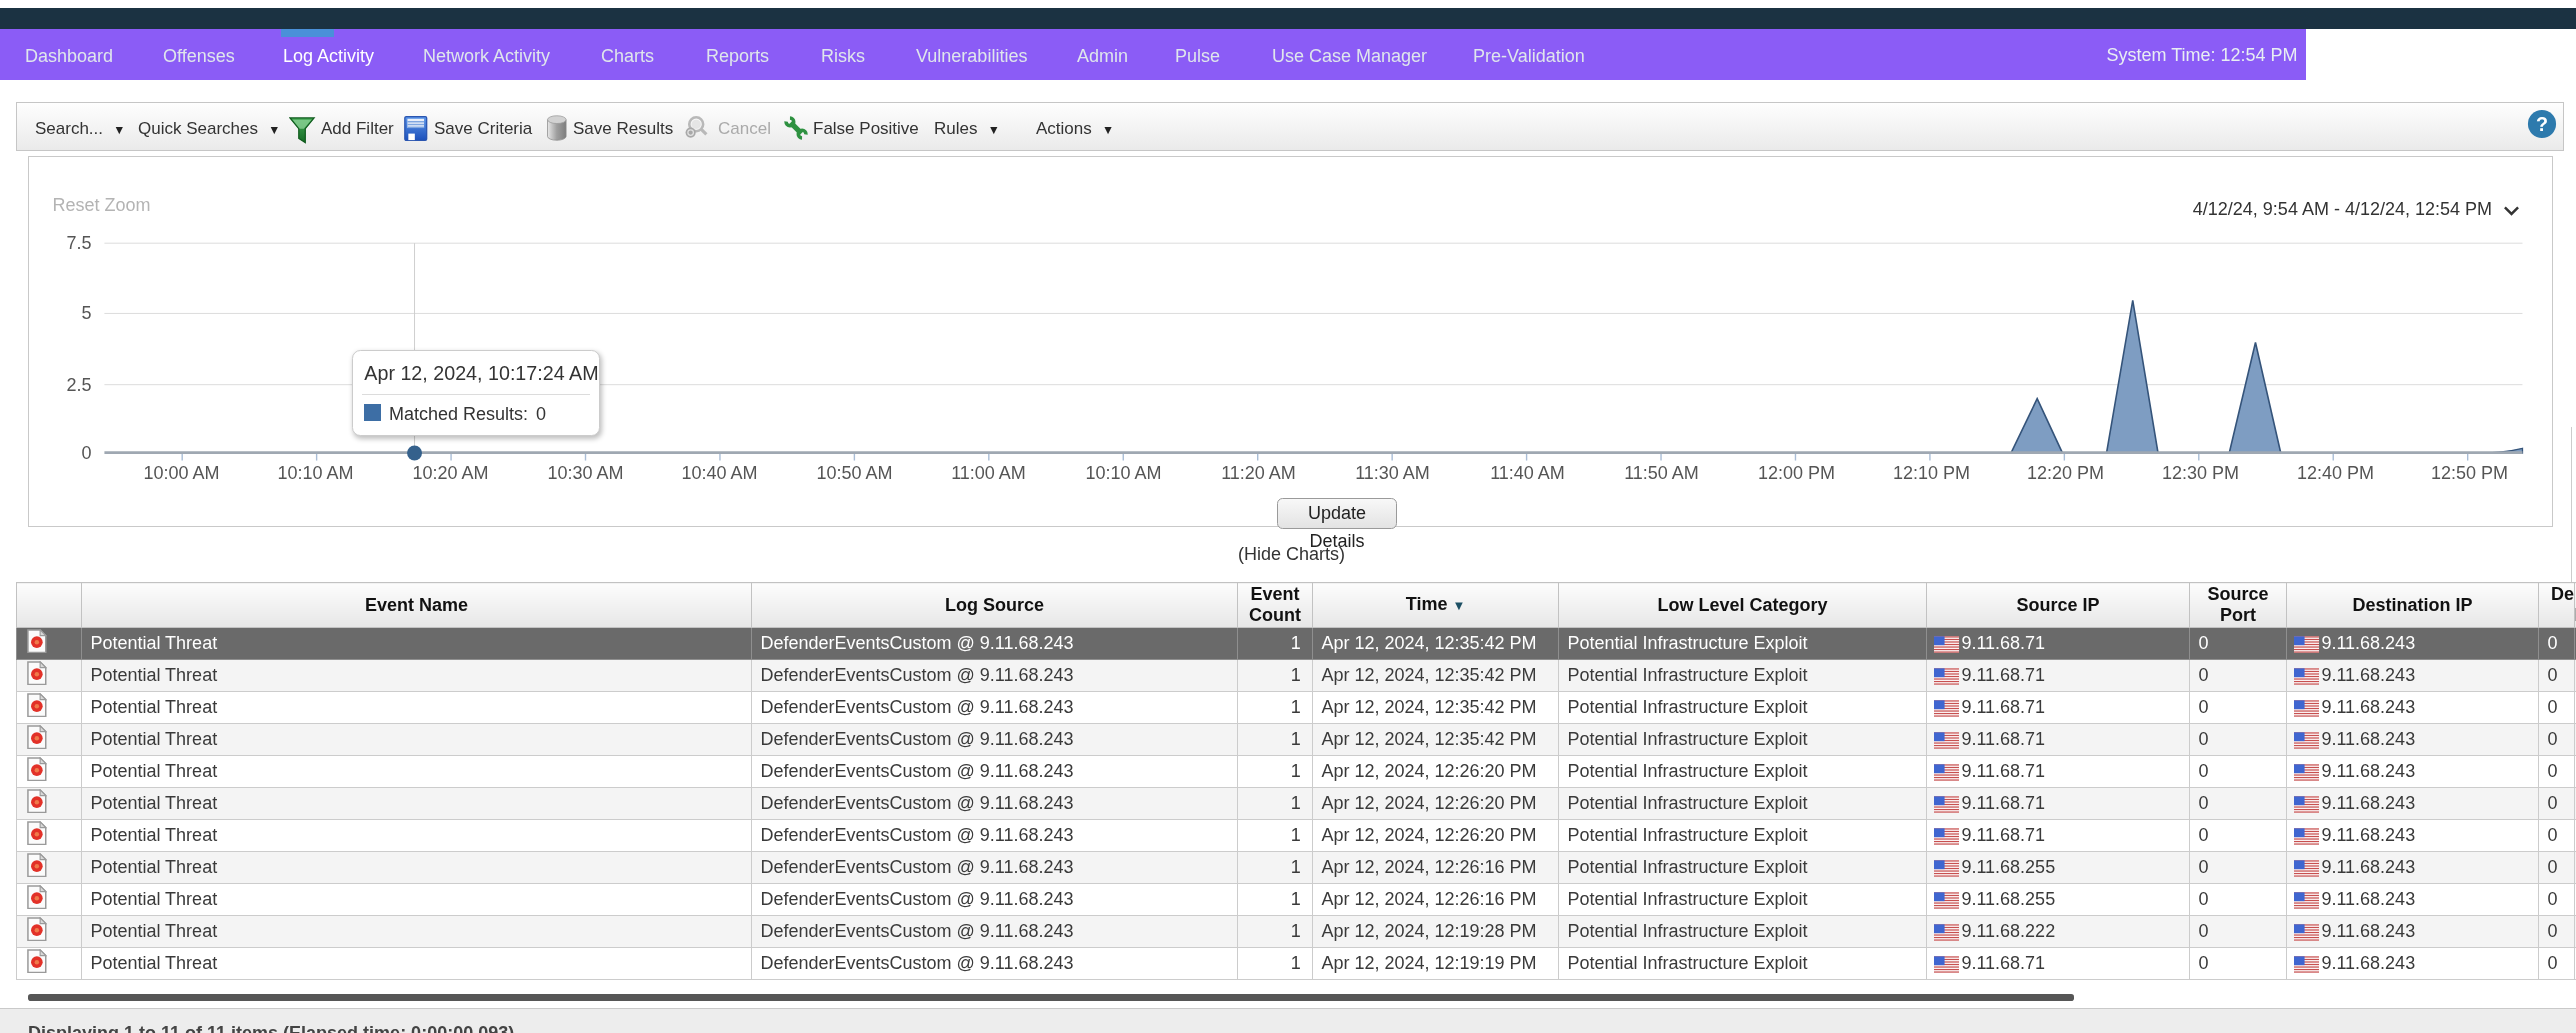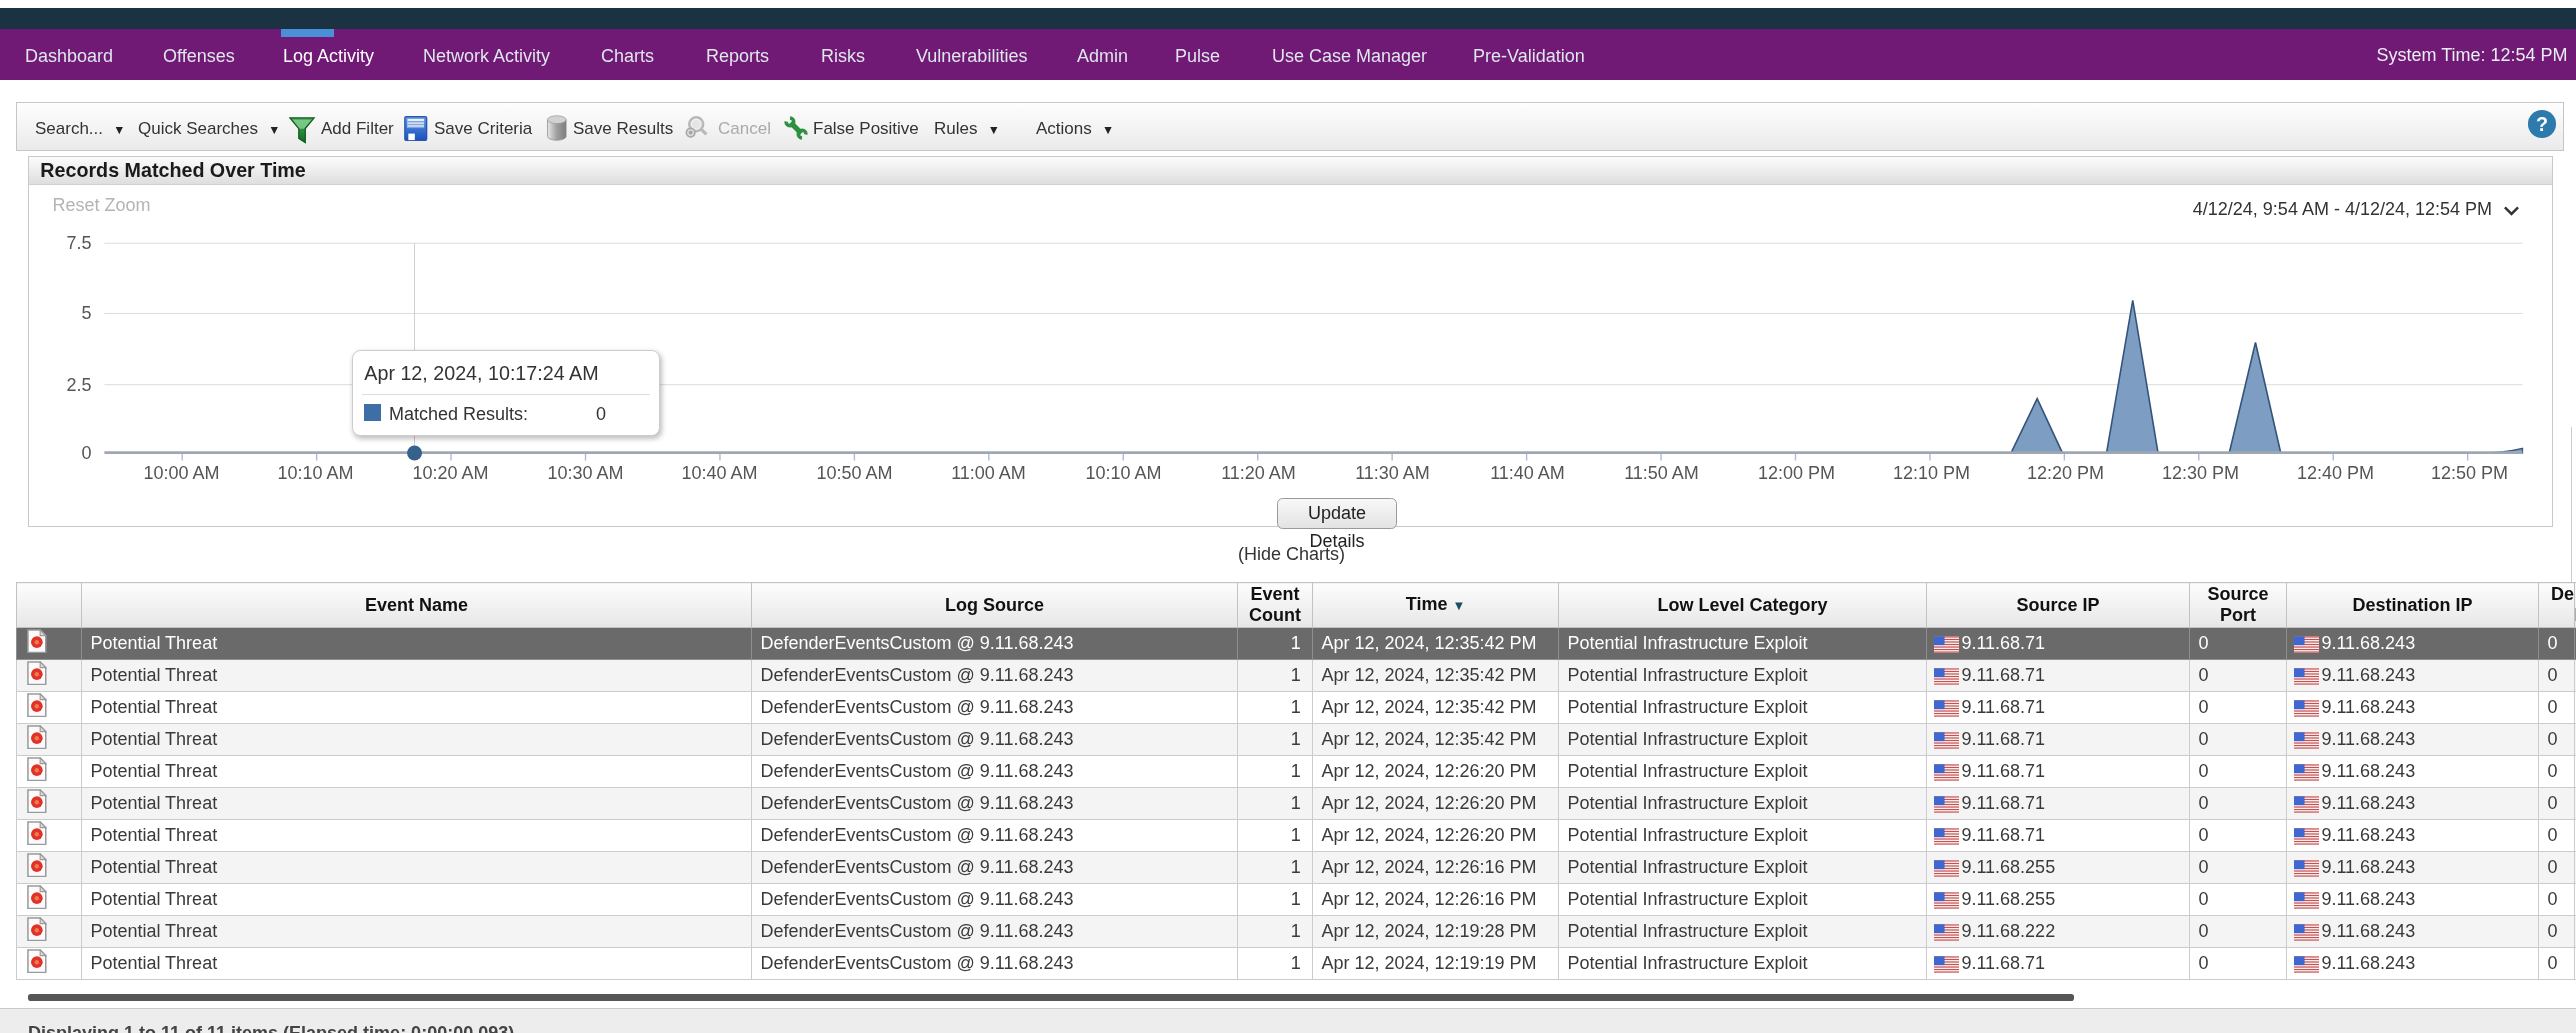--- a/index.html
+++ b/index.html
@@ -1,20 +1,20 @@
 <!DOCTYPE html>
 <html style="font-size:15px"><head>
 <meta charset="utf-8">
 <style>
 * { margin:0; padding:0; box-sizing:border-box; }
 html,body { width:2576px; height:1034px; overflow:hidden; background:#fff;
   font-family:"Liberation Sans", sans-serif; }
 .abs { position:absolute; }
 
-#nav { position:absolute; left:0; top:7.5px; width:2576px; height:72px; background:#701a75; }
+#nav { position:absolute; left:0; top:7.5px; width:2306px; height:72px; background:#8b5cf6; }
 #navtop { position:absolute; left:0; top:0; width:2576px; height:21.6px; background:#1b3242; }
 #navind { position:absolute; left:281px; top:21.6px; width:53px; height:7.5px; background:#4a90d9; }
 .tab { position:absolute; top:38px; font-size:18px; font-weight:normal; color:#dfe6ec; white-space:nowrap; }
 .tab.on { color:#ffffff; }
 #systime { position:absolute; top:37px; right:8.4px; font-size:18px; color:#e8eef3; }
 
 #toolbar { position:absolute; left:16px; top:102px; width:2548px; height:49px;
   border:0.9px solid #c6c6c6; background:linear-gradient(#fefefe,#eaeaea); }
 .titem { position:absolute; top:16px; font-size:17px; color:#333; white-space:nowrap; }
 .titem.gray { color:#aaa; }
@@ -25,21 +25,21 @@
 #phead { position:absolute; left:0; top:0; width:100%; height:28px;
   background:linear-gradient(#fcfcfc,#dedede); border-bottom:0.9px solid #d0d0d0; }
 #ptitle { position:absolute; left:11.3px; top:1.9px; font-size:19.7px; font-weight:bold; color:#1a1a1a; }
 #resetzoom { position:absolute; left:23.5px; top:38px; font-size:18px; color:#b4b4b4; }
 #daterange { position:absolute; right:31px; top:42px; font-size:18px; color:#333; white-space:nowrap; }
 .ylab { position:absolute; font-size:18px; color:#555; text-align:right; width:56px; }
 .xlab { position:absolute; font-size:18px; color:#555; top:306px; width:113px; text-align:center; }
 #updbtn { position:absolute; left:1204px; top:341px; width:120px; height:31px;
   border:0.9px solid #9a9a9a; border-radius:5.6px; background:linear-gradient(#f8f8f8,#e3e3e3);
   font-size:18px; color:#222; text-align:center; line-height:28px;margin-left:44px; }
-#tooltip { position:absolute; left:323px; top:193px; width:308px; height:86px;
+#tooltip { position:absolute; left:323px; top:193px; width:248px; height:86px;
   background:#fff; border:1.9px solid #cccccc; border-radius:8.4px;
   box-shadow:1.9px 2.8px 5.6px rgba(0,0,0,0.25); }
 #ttdate { position:absolute; left:11.3px; top:11.3px; font-size:19.7px; color:#333; white-space:nowrap; }
 #ttline { position:absolute; left:9.4px; right:9.4px; top:43px; border-top:0.9px solid #dcdcdc; }
 #ttsq { position:absolute; left:11.3px; top:53px; width:17px; height:17px; background:#3d6ea5; }
 #ttlab { position:absolute; left:36px; top:53px; font-size:18px; color:#333; }
 #ttval { position:absolute; right:53px; top:53px; font-size:18px; color:#333; }
 #hidecharts { position:absolute; left:1238px; top:544px; font-size:18px; color:#333; }
 
 #tblwrap { position:absolute; left:16px; top:582px; width:2560px; height:404px; overflow:hidden; }
@@ -140,23 +140,20 @@
       <circle cx="12" cy="19.4" r="3.3" stroke-width="3" stroke-dasharray="15.5 5.2" transform="rotate(136 12 19.4)"></circle>
     </g>
   </svg>
   <svg class="abs" style="left:2510px;top:5.6px" width="30" height="30" viewBox="0 0 32 32">
     <circle cx="16" cy="16" r="15" fill="#2d7aad"></circle>
     <text x="16" y="23" text-anchor="middle" font-family="Liberation Sans" font-size="21" font-weight="bold" fill="#fff">?</text>
   </svg>
 </div>
 
 <div id="panel">
-  <div id="phead">
-      <div id="ptitle">Records Matched Over Time</div>
-    </div>
   <div id="resetzoom">Reset Zoom</div>
   <div id="daterange">4/12/24, 9:54 AM - 4/12/24, 12:54 PM&nbsp;&nbsp;<svg width="19" height="11.3" viewBox="0 0 20 12" style="display:inline-block;vertical-align:-0.9px">
         <polyline points="3,2.5 10,9.5 17,2.5" fill="none" stroke="#333" stroke-width="2.6"></polyline>
       </svg></div>
   <svg id="chartsvg" width="2523" height="371" style="position:absolute;left:0;top:0" viewBox="0 0 2690 396">
       <line x1="79" y1="92" x2="2660" y2="92" stroke="#d9d9d9" stroke-width="1"></line>
       <line x1="79" y1="167" x2="2660" y2="167" stroke="#d9d9d9" stroke-width="1"></line>
       <line x1="79" y1="243" x2="2660" y2="243" stroke="#d9d9d9" stroke-width="1"></line>
       <line x1="410" y1="92" x2="410" y2="316" stroke="#cccccc" stroke-width="1"></line>
       <path d="M2114 316 L2142 258 L2169 316 Z" fill="#7e9dc2" stroke="#35547a" stroke-width="1.7"></path>

